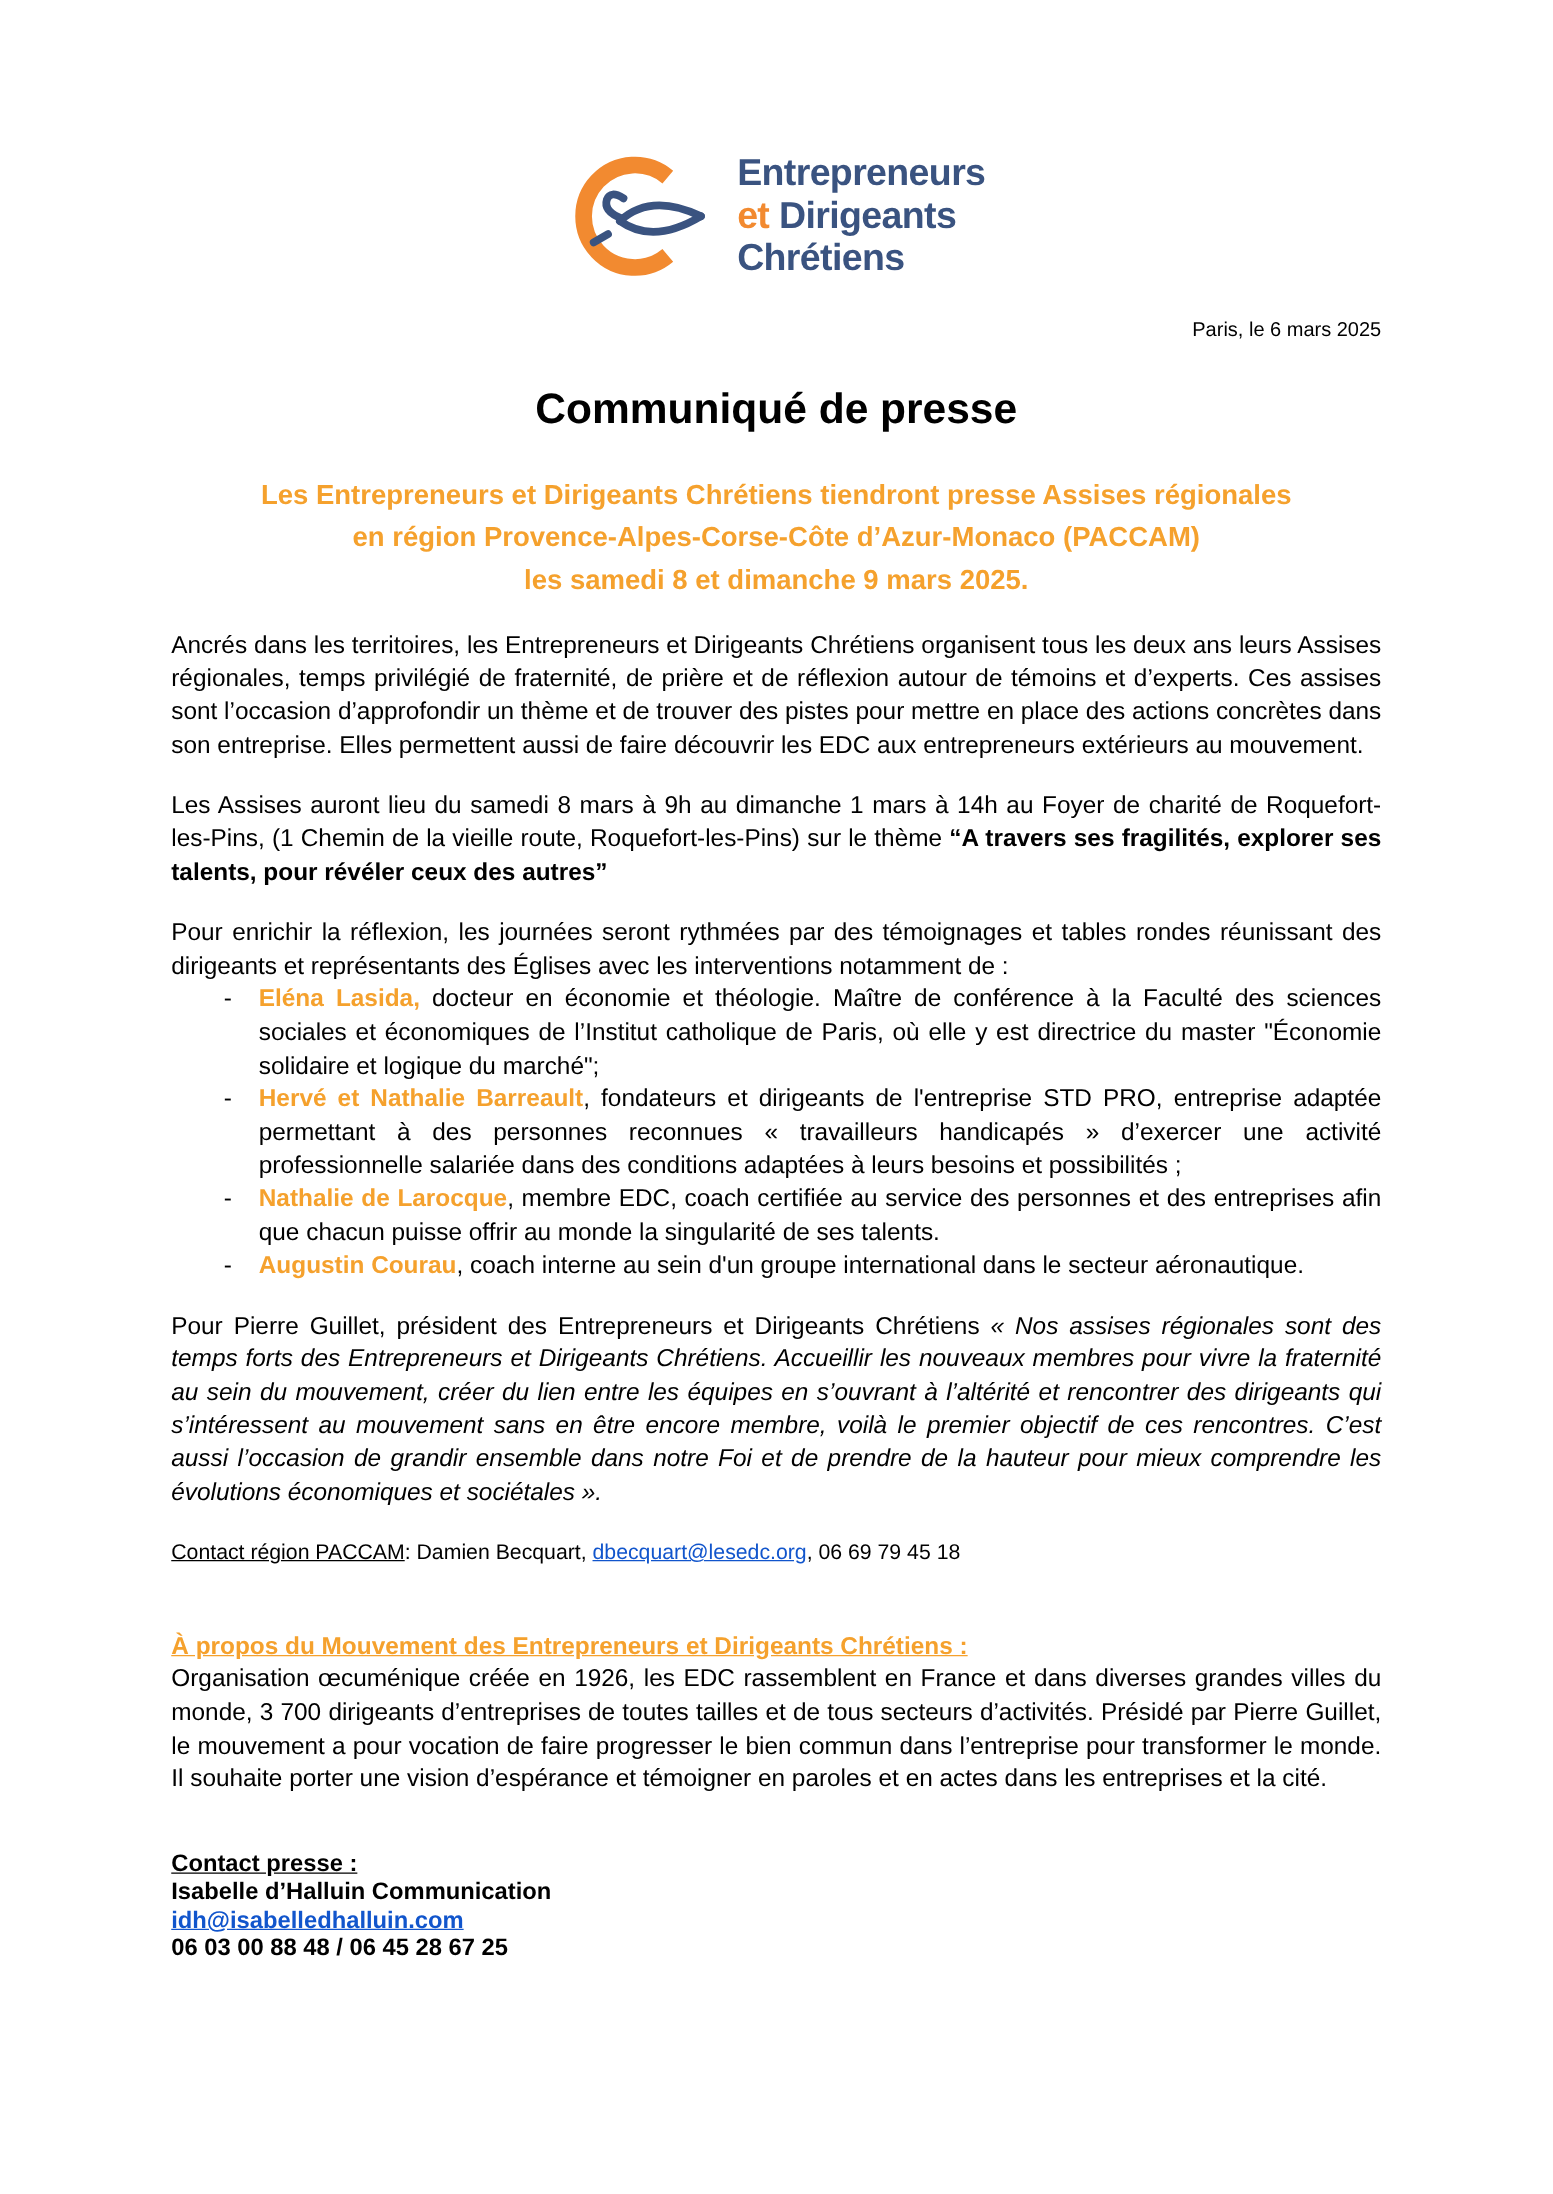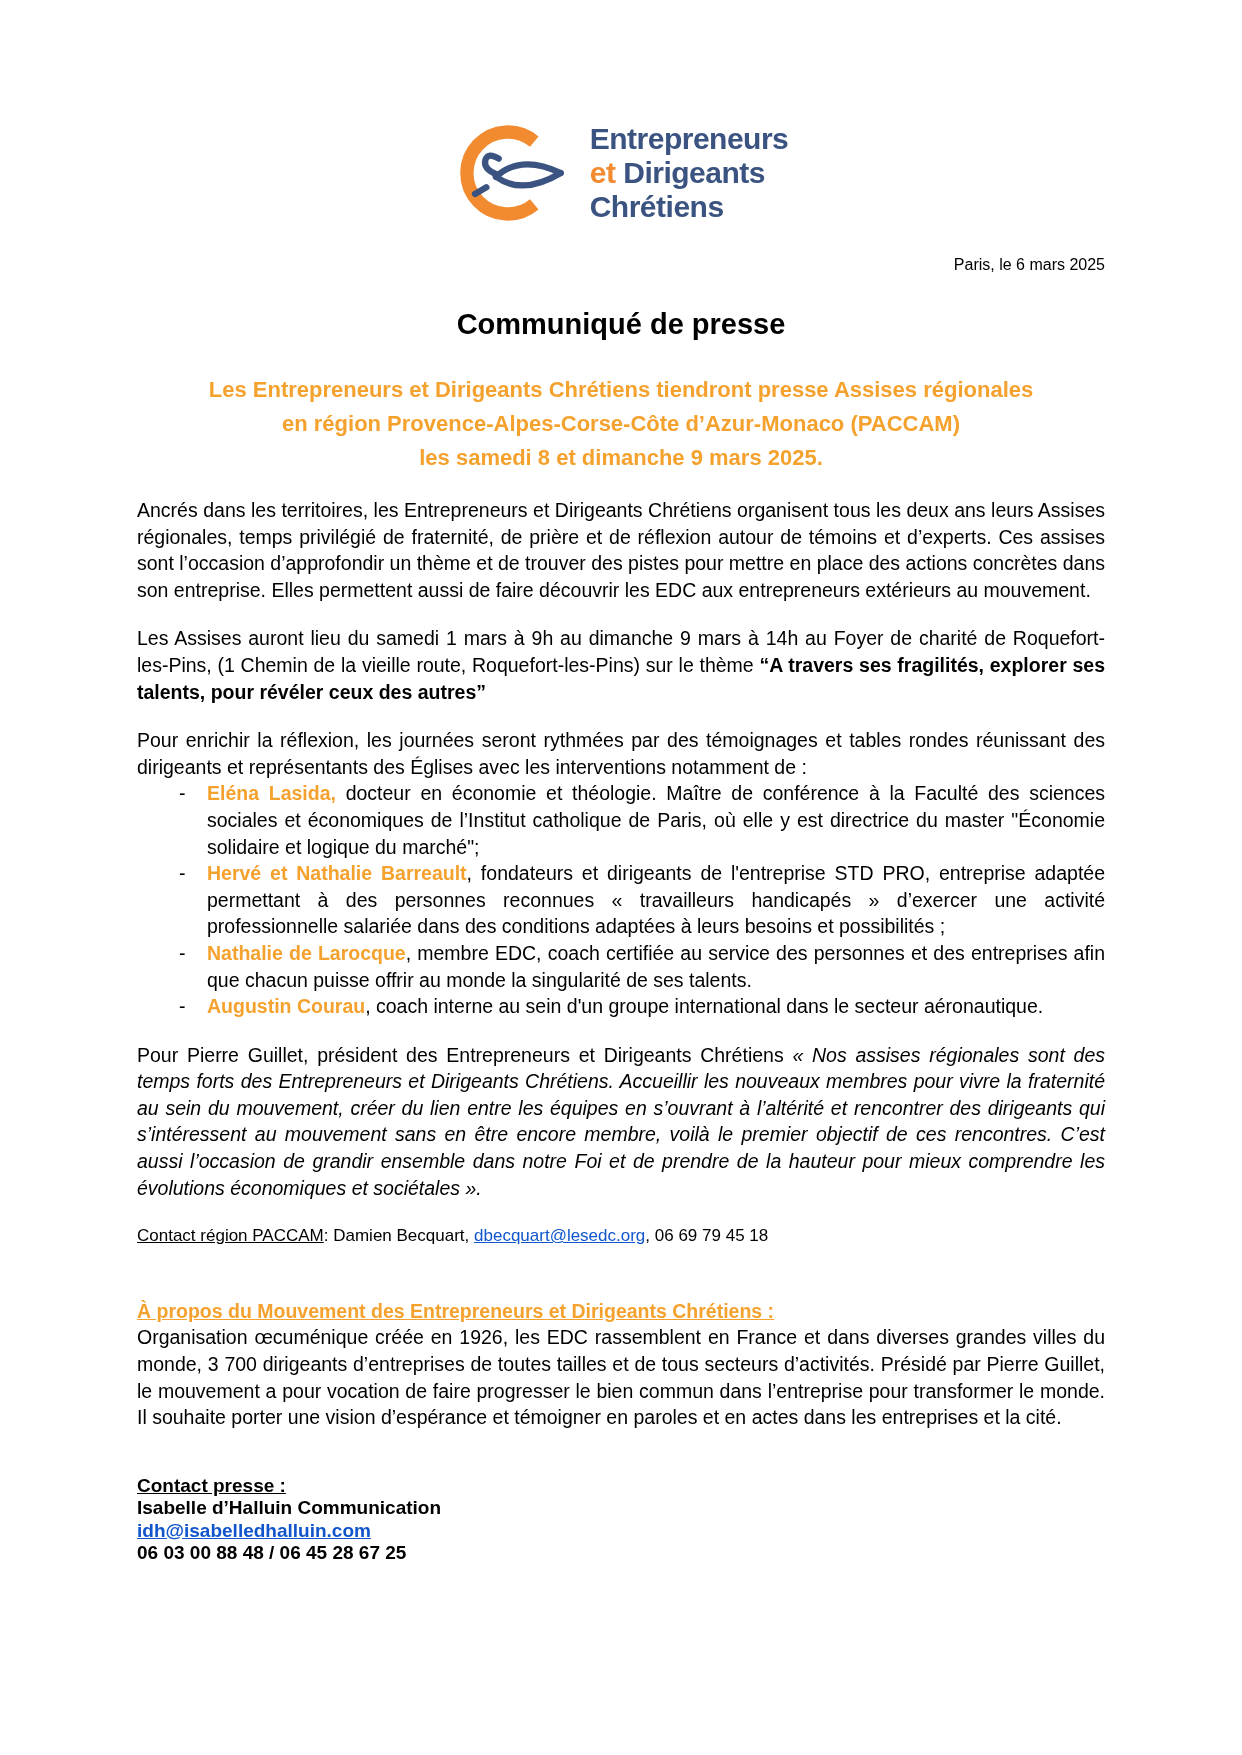--- a/index.html
+++ b/index.html
@@ -32,21 +32,21 @@
   .logo-text .et{color:#F28A30;}
   
   .dateline{
     margin:22px 0 0;
     text-align:right;
     font-size:16px;
   }
   .doc-title{
     margin:34px 0 0;
     text-align:center;
-    font-size:29px;
+    font-size:34px;
     font-weight:bold;
   }
   .headline{
     margin:32px 0 0;
     text-align:center;
     font-size:22px;
     font-weight:bold;
     line-height:34px;
     color:#F5A12D;
   }
@@ -133,21 +133,21 @@
   <h1 class="doc-title">Communiqué de presse</h1>
 
   <h2 class="headline">
     <span>Les Entrepreneurs et Dirigeants Chrétiens tiendront presse Assises régionales</span><br>
     <span>en région Provence-Alpes-Corse-Côte d’Azur-Monaco (PACCAM)</span><br>
     <span>les samedi 8 et dimanche 9 mars 2025.</span>
   </h2>
 
   <p class="body-p">Ancrés dans les territoires, les Entrepreneurs et Dirigeants Chrétiens organisent tous les deux ans leurs Assises régionales, temps privilégié de fraternité, de prière et de réflexion autour de témoins et d’experts. Ces assises sont l’occasion d’approfondir un thème et de trouver des pistes pour mettre en place des actions concrètes dans son entreprise. Elles permettent aussi de faire découvrir les EDC aux entrepreneurs extérieurs au mouvement.</p>
 
-  <p class="body-p"><span>Les Assises auront lieu du samedi 1 mars à 9h au dimanche 9 mars à 14h au Foyer de charité de Roquefort-les-Pins, (1 Chemin de la vieille route, Roquefort-les-Pins) sur le thème </span><span class="theme-bold">“A travers ses fragilités, explorer ses talents, pour révéler ceux des autres”</span></p>
+  <p class="body-p"><span>Les Assises auront lieu du samedi 8 mars à 9h au dimanche 1 mars à 14h au Foyer de charité de Roquefort-les-Pins, (1 Chemin de la vieille route, Roquefort-les-Pins) sur le thème </span><span class="theme-bold">“A travers ses fragilités, explorer ses talents, pour révéler ceux des autres”</span></p>
 
   <p class="body-p">Pour enrichir la réflexion, les journées seront rythmées par des témoignages et tables rondes réunissant des dirigeants et représentants des Églises avec les interventions notamment de :</p>
 
   <ul class="dash-list">
     <li><span class="dash">-</span><span class="orange-name">Eléna Lasida,</span><span> docteur en économie et théologie. Maître de conférence à la Faculté des sciences sociales et économiques de l’Institut catholique de Paris, où elle y est directrice du master "Économie solidaire et logique du marché";</span></li>
     <li><span class="dash">-</span><span class="orange-name">Hervé et Nathalie Barreault</span><span>, fondateurs et dirigeants de l'entreprise STD PRO, entreprise adaptée permettant à des personnes reconnues « travailleurs handicapés » d’exercer une activité professionnelle salariée dans des conditions adaptées à leurs besoins et possibilités ;</span></li>
     <li><span class="dash">-</span><span class="orange-name">Nathalie de Larocque</span><span>, membre EDC, coach certifiée au service des personnes et des entreprises afin que chacun puisse offrir au monde la singularité de ses talents.</span></li>
     <li><span class="dash">-</span><span class="orange-name">Augustin Courau</span><span>, coach interne au sein d'un groupe international dans le secteur aéronautique.</span></li>
   </ul>
 

